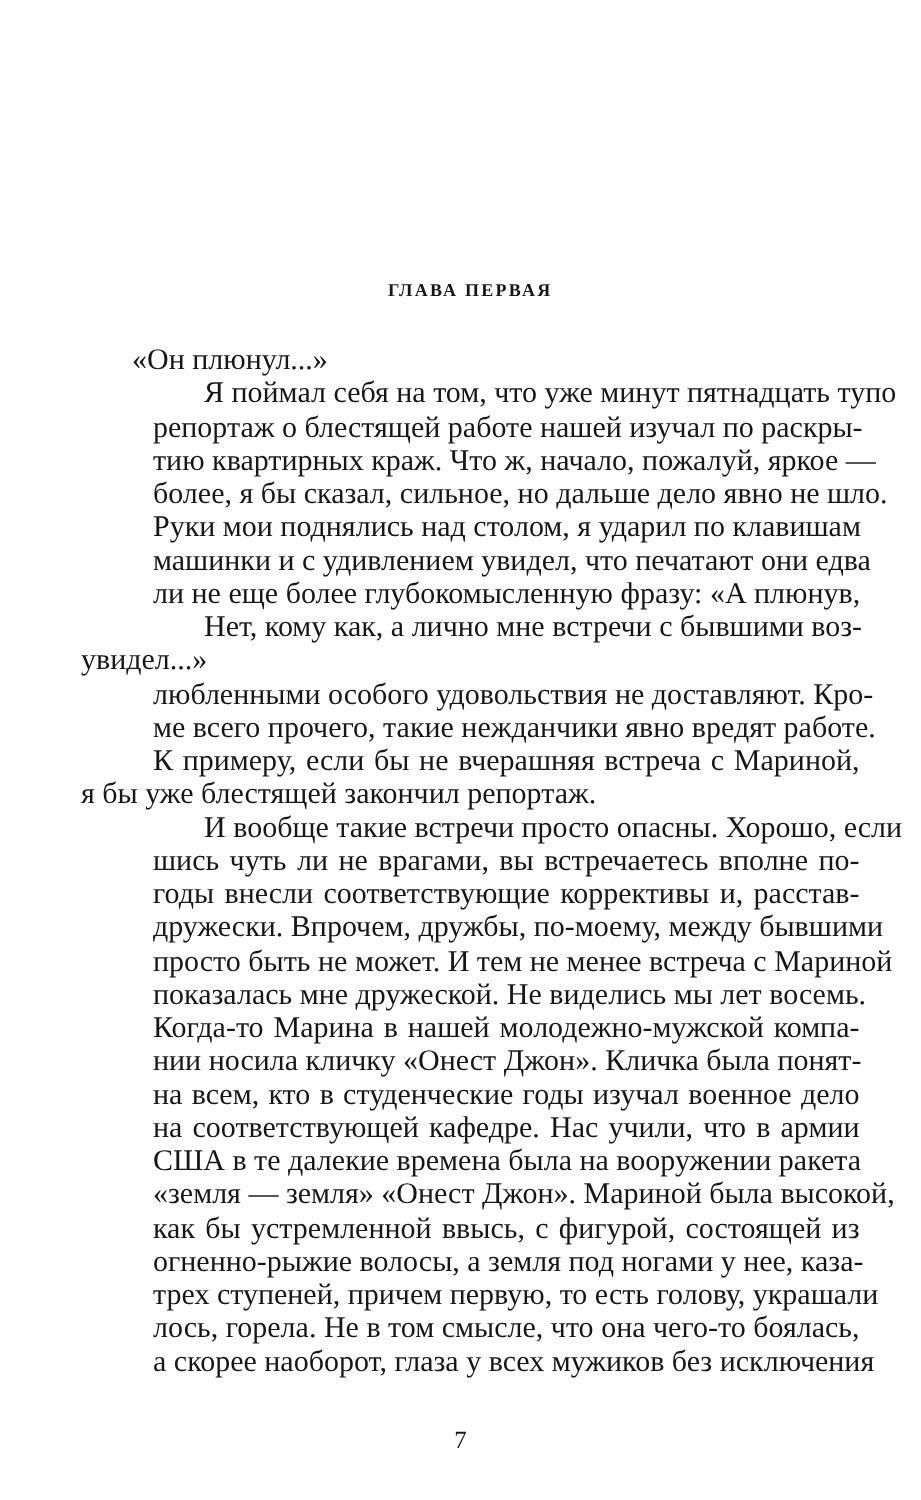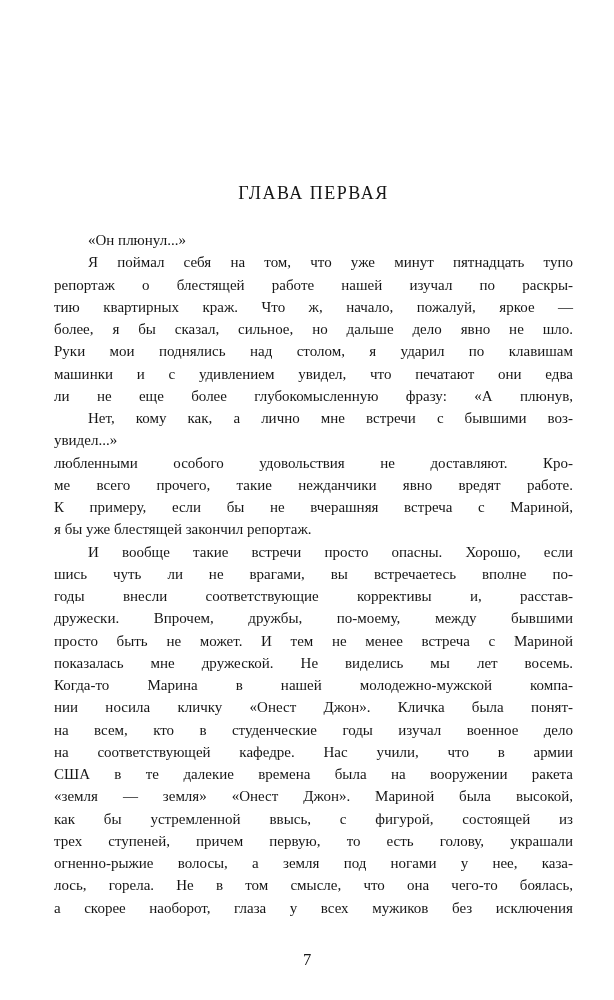--- a/index.html
+++ b/index.html
@@ -16,44 +16,45 @@
     font-family: "Liberation Serif", "DejaVu Serif", serif;
     overflow: hidden;
   }
   .chapter-title {
     position: absolute;
     left: 54px;
     top: 182px;
     width: 519px;
     margin: 0;
     text-align: center;
-    font-size: 18px;
-    font-weight: normal;
+    font-size: 12px;
+    font-weight: bold;
     letter-spacing: 1.5px;
     line-height: 22px;
     color: #161616;
   }
   .text-block {
     position: absolute;
     left: 54px;
     top: 229px;
     width: 519px;
-    font-size: 15px;
+    font-size: 20px;
     color: #161616;
   }
   .line {
     height: 22.25px;
     line-height: 22.25px;
     white-space: nowrap;
     text-align: left;
     text-align-last: left;
   }
   .line.just {
     text-align: justify;
     text-align-last: justify;
+    margin-left: 48px;
   }
   .line.first {
     padding-left: 34px;
   }
   .page-number {
     position: absolute;
     left: 0;
     top: 949px;
     width: 614px;
     text-align: center;
@@ -89,20 +90,20 @@
       <div class="line just">дружески. Впрочем, дружбы, по-моему, между бывшими</div>
       <div class="line just">просто быть не может. И тем не менее встреча с Мариной</div>
       <div class="line just">показалась мне дружеской. Не виделись мы лет восемь.</div>
       <div class="line just">Когда-то Марина в нашей молодежно-мужской компа-</div>
       <div class="line just">нии носила кличку «Онест Джон». Кличка была понят-</div>
       <div class="line just">на всем, кто в студенческие годы изучал военное дело</div>
       <div class="line just">на соответствующей кафедре. Нас учили, что в армии</div>
       <div class="line just">США в те далекие времена была на вооружении ракета</div>
       <div class="line just">«земля — земля» «Онест Джон». Мариной была высокой,</div>
       <div class="line just">как бы устремленной ввысь, с фигурой, состоящей из</div>
+      <div class="line just">огненно-рыжие волосы, а земля под ногами у нее, каза-</div>
       <div class="line just">трех ступеней, причем первую, то есть голову, украшали</div>
-      <div class="line just">огненно-рыжие волосы, а земля под ногами у нее, каза-</div>
       <div class="line just">лось, горела. Не в том смысле, что она чего-то боялась,</div>
       <div class="line just">а скорее наоборот, глаза у всех мужиков без исключения</div>
     </div>
 
   <div class="page-number">7</div>
 </div>
 
 </body></html>

